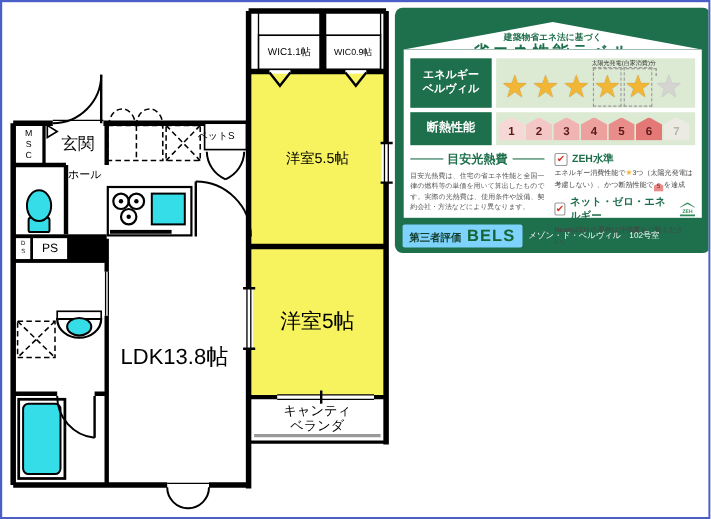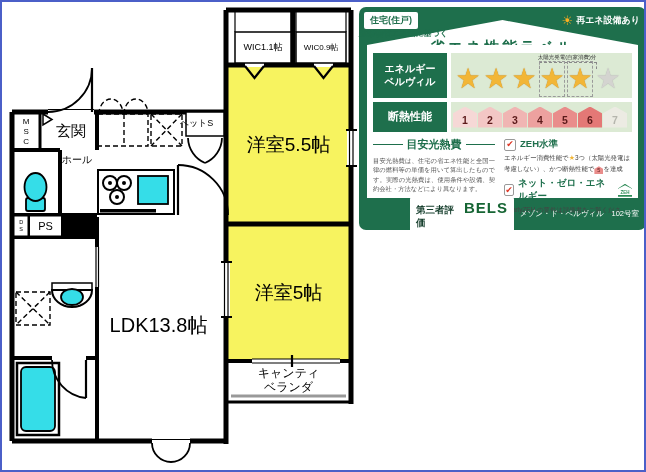--- a/index.html
+++ b/index.html
@@ -20,21 +20,21 @@
   .wbox{fill:#fff;stroke:#000;stroke-width:1.5}
   .plan-label{position:absolute;display:flex;align-items:center;justify-content:center;color:#000;text-align:center;line-height:1.15;white-space:pre;}
   .vert{writing-mode:vertical-rl;text-orientation:upright;letter-spacing:1px;}
   
   #label-card{position:absolute;left:357px;top:5px;width:287px;height:223px;background:var(--label-green,#1e6f4c);border-radius:7px;}
   .lc-top{position:absolute;left:0;top:0;width:100%;height:30px;}
   .housing{position:absolute;left:5px;top:5px;background:#fff;color:var(--label-green,#1e6f4c);font-weight:bold;font-size:9px;padding:2px 6px;border-radius:2px;}
   .renew{position:absolute;right:6px;top:7px;color:#fff;font-weight:bold;font-size:9px;display:flex;align-items:center;gap:3px;}
   .sun{color:#ffb020;font-size:13px;line-height:1;}
   .roof{position:absolute;left:8px;top:13px;width:271px;height:25px;background:#fff;clip-path:polygon(50% 0,100% 100%,0 100%);}
-  .law{position:absolute;left:0;top:21px;width:100%;text-align:left;color:var(--label-green,#1e6f4c);font-size:8px;font-weight:bold;}
+  .law{position:absolute;left:0;top:21px;width:100%;text-align:center;color:var(--label-green,#1e6f4c);font-size:8px;font-weight:bold;}
   .lbl-title{position:absolute;left:0;top:31px;width:100%;text-align:center;color:var(--label-green,#1e6f4c);font-size:15px;font-weight:bold;letter-spacing:3px;}
   .lc-body{position:absolute;left:8px;top:38px;width:271px;height:153px;background:#fff;box-sizing:border-box;padding:8px 6px 0 6px;}
   .perf-row{display:flex;align-items:stretch;}
   .row-label{width:74px;background:var(--label-green,#1e6f4c);color:#fff;font-weight:bold;display:flex;flex-direction:column;align-items:center;justify-content:center;line-height:1.25;}
   .star-strip{flex:1;margin-left:4px;background:#dcead4;position:relative;height:45px;}
   .stars{position:absolute;left:3px;bottom:0;display:flex;}
   .star{width:28px;font-size:28px;line-height:38px;text-align:center;}
   .star.solid,.star.solar{color:#f2b637;text-shadow:0 0 1px #b07818;}
   .star.solar{outline:1px dashed #9a9a9a;outline-offset:-2px;}
   .star.empty{color:#d4d4d0;text-shadow:0 0 1px #aaa;}
@@ -54,21 +54,21 @@
   .zeh-col{flex:1;padding-left:9px;}
   .checkrow{display:flex;align-items:center;gap:4px;margin-top:1px;}
   .cbx{width:10px;height:10px;background:#fff;border:1px solid #999;border-radius:2px;display:flex;align-items:center;justify-content:center;font-size:9px;color:#d32;line-height:1;}
   .checklabel{color:var(--label-green,#1e6f4c);font-weight:bold;font-size:9.5px;}
   .zeh-note{font-size:6.4px;color:#444;line-height:1.55;margin:2px 0 3px 0;}
   .mini-star{color:#f2b637;font-size:7px;}
   .mini-house{display:inline-flex;width:9px;height:8px;background:#e98c8a;clip-path:polygon(50% 0,100% 32%,100% 100%,0 100%,0 32%);color:#5c1a1a;font-size:5.5px;align-items:flex-end;justify-content:center;vertical-align:-1px;}
   .zeh-badge{display:inline-flex;width:17px;height:13px;background:#2e8b57;clip-path:polygon(50% 0,100% 35%,100% 100%,0 100%,0 35%);align-items:center;justify-content:center;vertical-align:-3px;margin-left:2px;}
   .zeh-badge i{display:flex;width:14px;height:10px;background:#fff;clip-path:polygon(50% 0,100% 35%,100% 100%,0 100%,0 35%);align-items:flex-end;justify-content:center;font-style:normal;font-size:4.5px;font-weight:bold;color:#2e8b57;}
   .lc-bottom{position:absolute;left:0;bottom:0;width:100%;height:32px;display:flex;align-items:center;padding:0 7px;box-sizing:border-box;gap:6px;}
-  .bels-box{background:#ffffff;padding:2px 6px;display:flex;align-items:baseline;gap:5px;border-radius:2px;margin-left:44px;}
+  .bels-box{background:#7dd3fc;padding:2px 6px;display:flex;align-items:baseline;gap:5px;border-radius:2px;}
   .tp-text{font-size:9.5px;font-weight:bold;color:#143d2b;}
   .bels-text{font-size:15px;font-weight:bold;color:#166534;letter-spacing:1px;}
   .building{color:#fff;font-size:7.5px;white-space:nowrap;}
   .eval-box{margin-left:auto;text-align:right;}
   .eval-date{color:#fff;font-size:8.5px;font-weight:bold;}
   .eval-code{color:rgba(255,255,255,.55);font-size:4px;line-height:1;}
 </style>
 </head>
 <body>
 
@@ -176,42 +176,35 @@
     </g>
 
     <g>
       <path class="w1" d="M150,437.5 H188"></path>
       <path class="arc" d="M150,441 A19,19 0 0 0 188,441"></path>
     </g>
   </svg>
 
   <div class="plan-label" style="left:233px;top:31px;width:56px;height:29px;font-size:9px;">WIC1.1帖</div>
   <div class="plan-label" style="left:294px;top:31px;width:50px;height:29px;font-size:8px;">WIC0.9帖</div>
-  <div class="plan-label" style="left:226px;top:65px;width:121px;height:155px;font-size:19px;">洋室5.5帖</div>
+  <div class="plan-label" style="left:226px;top:65px;width:121px;height:155px;font-size:13px;">洋室5.5帖</div>
   <div class="plan-label" style="left:226px;top:224px;width:121px;height:133px;font-size:19px;">洋室5帖</div>
   <div class="plan-label" style="left:93px;top:303px;width:127px;height:40px;font-size:20px;">LDK13.8帖</div>
   <div class="plan-label" style="left:44px;top:112px;width:50px;height:34px;font-size:15px;">玄関</div>
   <div class="plan-label" style="left:54px;top:151px;width:42px;height:14px;font-size:10px;">ホール</div>
   <div class="plan-label vert" style="left:13px;top:112px;width:22px;height:36px;font-size:8px;">MSC</div>
   <div class="plan-label vert" style="left:12.5px;top:214px;width:13px;height:20px;font-size:5.5px;">DS</div>
   <div class="plan-label" style="left:28px;top:214px;width:31px;height:20px;font-size:11px;">PS</div>
   <div class="plan-label" style="left:184px;top:110px;width:21px;height:22px;font-size:9px;">ペットS</div>
   <div class="plan-label" style="left:226px;top:362px;width:121px;height:34px;font-size:12px;flex-direction:column;">
     <span>キャンティ</span>
     <span>ベランダ</span>
   </div>
 
   <div id="label-card">
-    <div class="lc-top">
-      <span class="housing">住宅(住戸)</span>
-      <span class="renew">
-        <span class="sun">☀</span>
-        <span>再エネ設備あり</span>
-      </span>
-    </div>
     <div class="roof"></div>
     <div class="law">建築物省エネ法に基づく</div>
     <div class="lbl-title">省エネ性能ラベル</div>
 
     <div class="lc-body">
 
       <div class="perf-row">
         <div class="row-label" style="font-size:10px;height:45px;">
           <span>エネルギー</span>
           <span>ベルヴィル</span>

